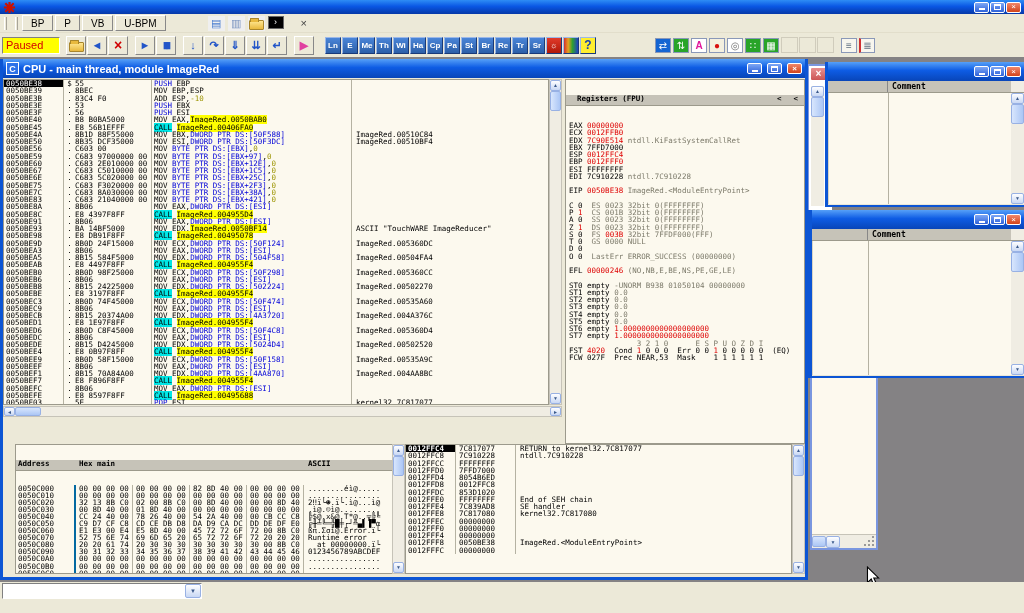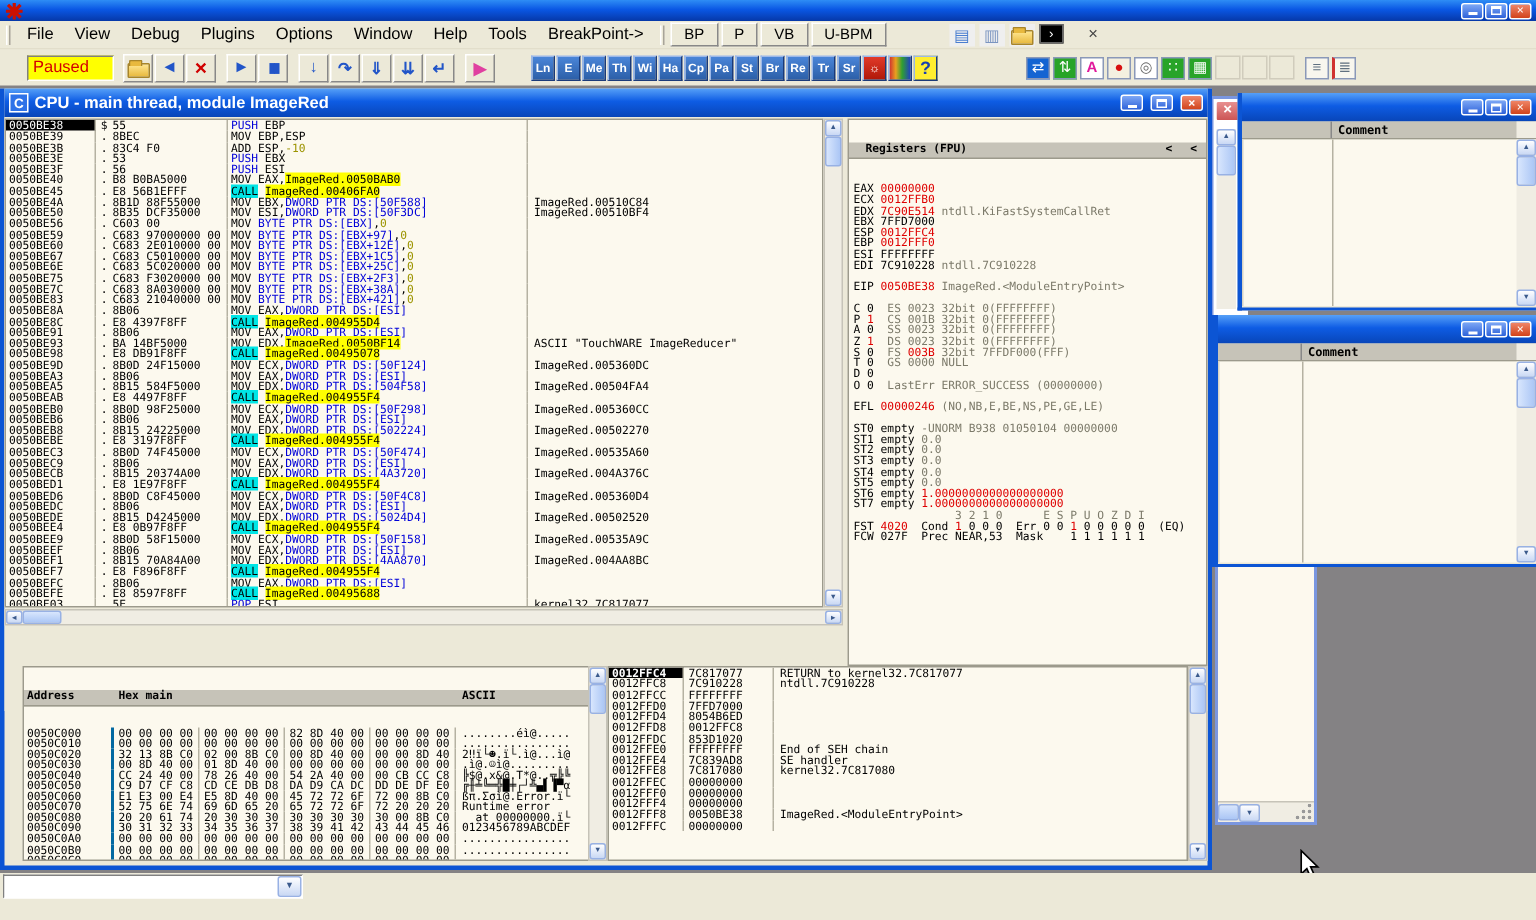--- a/index.html
+++ b/index.html
@@ -33,21 +33,21 @@
   .ic-bandsteel{color:#7A94C0;}
   .ic-console{background:#000;color:#fff;font-size:9px;width:16px;height:13px;border:1px solid #666;}
   .ic-folder{position:relative;width:15px;height:10px;background:linear-gradient(180deg,#FFE690,#E8B93E);
     border:1px solid #A8852A;border-radius:1px;margin-top:3px;}
   .ic-folder::before{content:"";position:absolute;left:0;top:-3px;width:7px;height:3px;
     background:#E8B93E;border:1px solid #A8852A;border-bottom:none;border-radius:1px 1px 0 0;}
   .band-close{width:16px;height:15px;border:none;background:transparent;font-size:11px;color:#444;margin-left:12px;}
 
   
   .toolrow{position:absolute;left:0;top:33px;width:1024px;height:24px;background:#ECE9D8;
-    display:flex;align-items:center;padding-left:18px;}
+    display:flex;align-items:center;padding-left:2px;}
   .paused-box{width:58px;height:17px;background:#FFFF00;color:#D40000;font-size:11px;
     padding:1px 0 0 3px;border:1px solid;border-color:#808080 #FFF #FFF #808080;}
   .tbtn{width:20px;height:19px;margin-right:1px;background:#ECE9D8;border:1px solid;
     border-color:#FFF #888 #888 #FFF;display:flex;align-items:center;justify-content:center;
     font-size:11px;font-weight:bold;padding:0;}
   .tb-sep{width:6px;}
   .ic-blue{color:#2255C8;}
   .ic-red{color:#D00000;}
   .ic-big{font-size:14px;}
   .ic-pause{letter-spacing:-2px;font-size:9px;}
@@ -205,31 +205,20 @@
         <span class="mingl"></span>
       </div>
     <div class="winbtn">
         <span class="maxgl"></span>
       </div>
     <div class="winbtn close">×</div>
   </div>
 
   <div class="menurow">
     <div class="grip"></div>
-    <div style="display:flex;">
-        <span class="menu-item">File</span>
-        <span class="menu-item">View</span>
-        <span class="menu-item">Debug</span>
-        <span class="menu-item">Plugins</span>
-        <span class="menu-item">Options</span>
-        <span class="menu-item">Window</span>
-        <span class="menu-item">Help</span>
-        <span class="menu-item">Tools</span>
-        <span class="menu-item">BreakPoint-&gt;</span>
-      </div>
     <div class="grip"></div>
     <div style="display:flex;">
         <button class="bp-btn">BP</button>
         <button class="bp-btn">P</button>
         <button class="bp-btn">VB</button>
         <button class="bp-btn">U-BPM</button>
       </div>
     <div class="band-icons">
         <button class="ic-band ic-band ic-bandblue">▤</button>
         <button class="ic-band ic-band ic-bandsteel">▥</button>
@@ -256,21 +245,21 @@
         <div class="tb-sep"></div>
         <button class="tbtn ic-blue">↓</button>
         <button class="tbtn ic-blue">↷</button>
         <button class="tbtn ic-blue">⇓</button>
         <button class="tbtn ic-blue">⇊</button>
         <button class="tbtn ic-blue">↵</button>
         <div class="tb-sep"></div>
         <button class="tbtn ic-pink">▶</button>
       </div>
     <div style="width:10px;"></div>
-    <div style="display:flex;margin-left:13px;">
+    <div style="display:flex;">
         <button class="letter-btn">Ln</button>
         <button class="letter-btn">E</button>
         <button class="letter-btn">Me</button>
         <button class="letter-btn">Th</button>
         <button class="letter-btn">Wi</button>
         <button class="letter-btn">Ha</button>
         <button class="letter-btn">Cp</button>
         <button class="letter-btn">Pa</button>
         <button class="letter-btn">St</button>
         <button class="letter-btn">Br</button>

